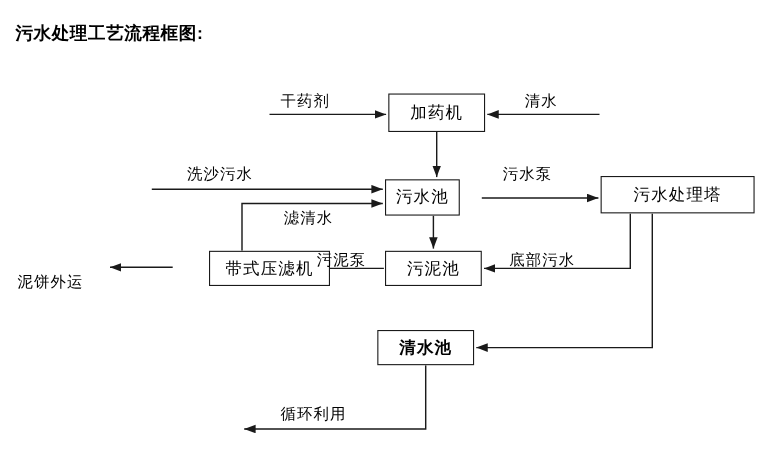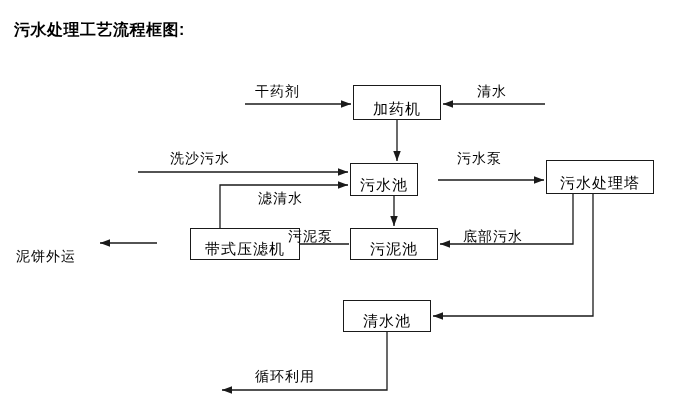--- a/index.html
+++ b/index.html
@@ -36,21 +36,21 @@
     height: 420px;
   }
   .node {
     position: absolute;
     box-sizing: border-box;
     border: 1px solid #1a1a1a;
     background: #ffffff;
     color: #000000;
     font-size: 15px;
     display: flex;
-    align-items: flex-end;
+    align-items: center;
     justify-content: center;
     white-space: nowrap;
     letter-spacing: 1px;
   }
   .edge-label {
     position: absolute;
     font-size: 14px;
     color: #000000;
     white-space: nowrap;
     letter-spacing: 1px;
@@ -92,30 +92,30 @@
       <path d="M387,332 L387,390 L222,390"></path>
     </g>
   </svg>
 
   <div class="node" style="left:353px;top:85px;width:88px;height:35px;">
     <span>加药机</span>
   </div>
   <div class="node" style="left:350px;top:163px;width:68px;height:33px;">
     <span>污水池</span>
   </div>
-  <div class="node" style="left:546px;top:160px;width:108px;height:34px;">
+  <div class="node" style="left:546px;top:160px;width:140px;height:34px;">
     <span>污水处理塔</span>
   </div>
   <div class="node" style="left:158px;top:228px;width:110px;height:32px;margin-left:32px;">
     <span>带式压滤机</span>
   </div>
   <div class="node" style="left:350px;top:228px;width:88px;height:32px;">
     <span>污泥池</span>
   </div>
-  <div class="node" style="left:343px;top:300px;width:88px;height:32px;">
+  <div class="node" style="left:343px;top:300px;width:88px;height:32px;font-weight:bold;">
     <span>清水池</span>
   </div>
 
   <div class="io-label" style="left:255px;top:83px;">干药剂</div>
   <div class="io-label" style="left:477px;top:83px;">清水</div>
   <div class="io-label" style="left:170px;top:150px;">洗沙污水</div>
   <div class="edge-label" style="left:457px;top:150px;">污水泵</div>
   <div class="edge-label" style="left:258px;top:190px;">滤清水</div>
   <div class="edge-label" style="left:288px;top:228px;">污泥泵</div>
   <div class="edge-label" style="left:463px;top:228px;">底部污水</div>

